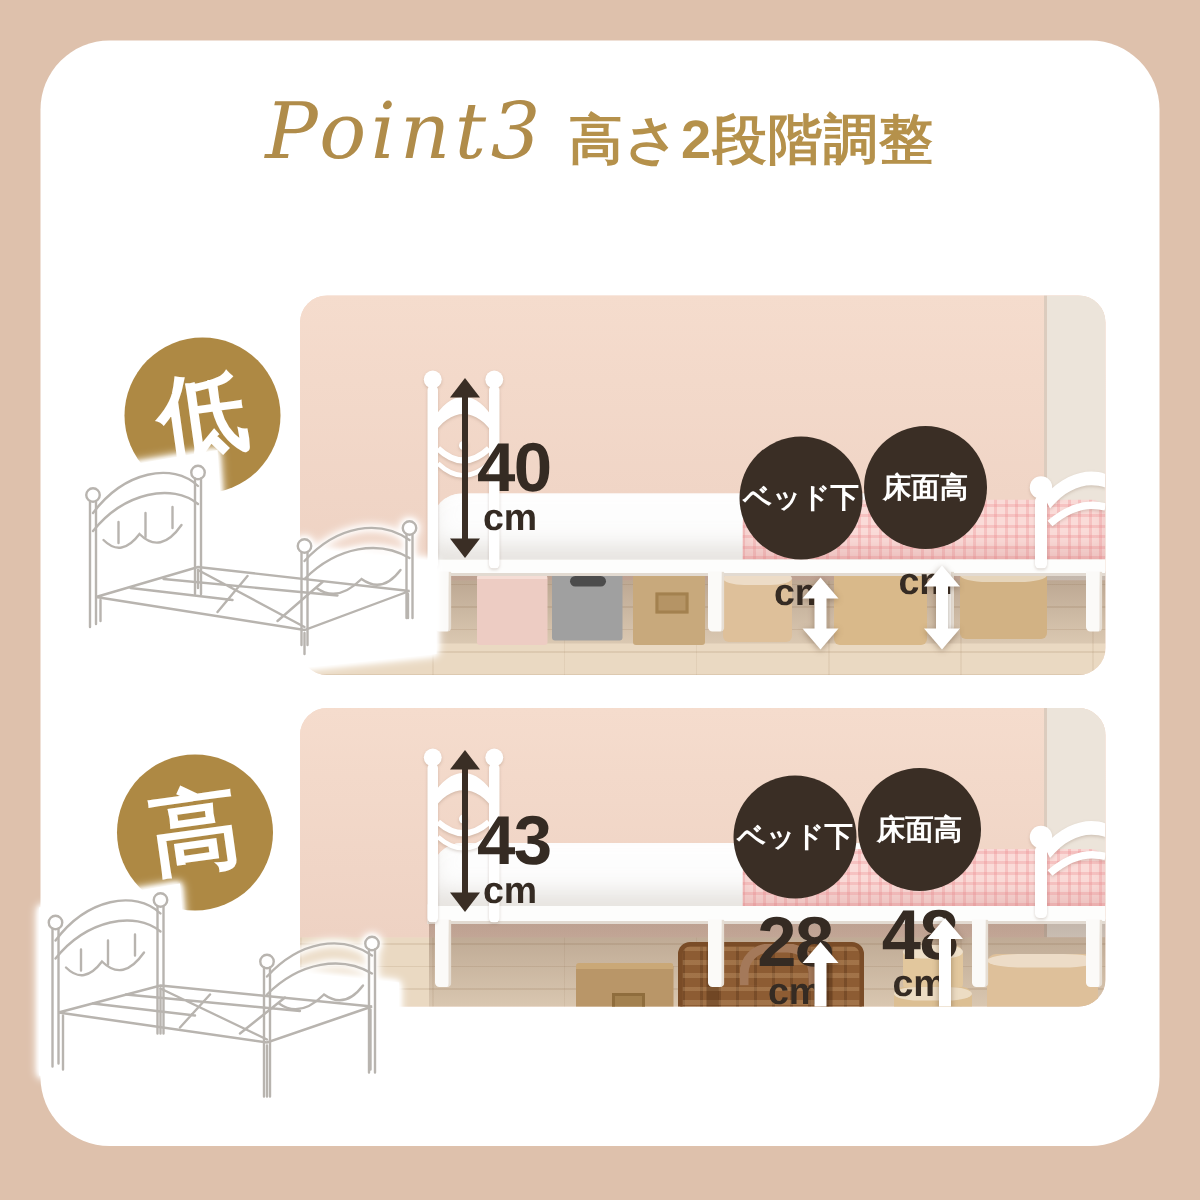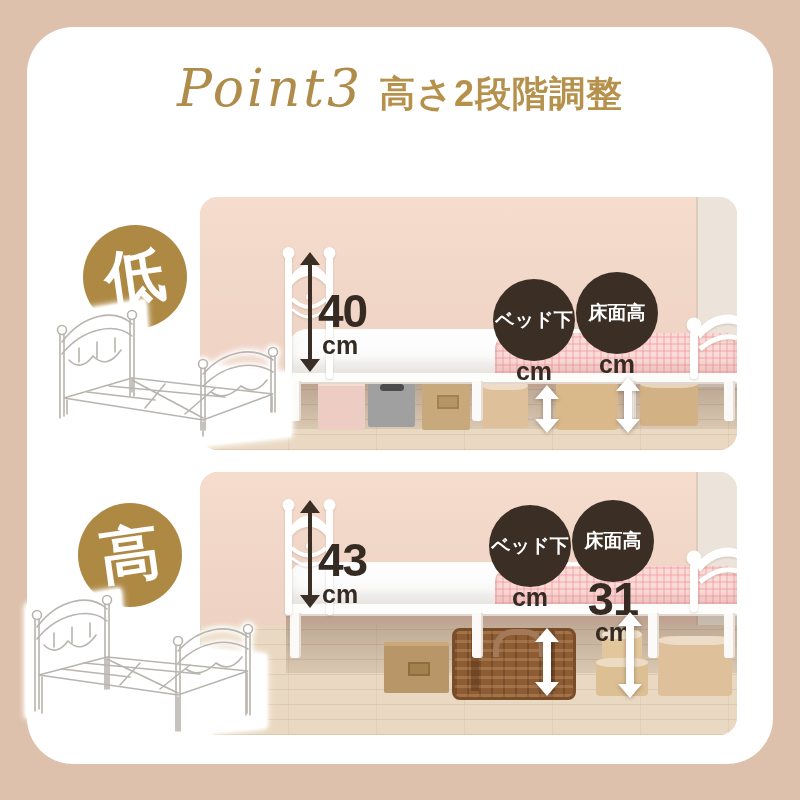--- a/index.html
+++ b/index.html
@@ -51,21 +51,21 @@
   .varrow{position:absolute;width:24px;filter:drop-shadow(0 1px 2px rgba(70,45,25,.4));}
   .varrow::before{content:"";position:absolute;top:0;left:0;border-left:12px solid transparent;border-right:12px solid transparent;border-bottom:14px solid #fff;}
   .varrow::after{content:"";position:absolute;bottom:0;left:0;border-left:12px solid transparent;border-right:12px solid transparent;border-top:14px solid #fff;}
   .varrow .shaft{position:absolute;left:8px;top:12px;bottom:12px;width:8px;background:#fff;}
 
   .hlabel{position:absolute;color:#352b23;line-height:0.95;}
   .hlabel .hnum{font-size:46px;font-weight:bold;letter-spacing:-1px;}
   .hlabel .hunit{font-size:25px;font-weight:bold;margin-left:4px;}
 
   .metric{position:absolute;width:88px;text-align:center;}
-  .metric .disc{width:82px;height:82px;border-radius:50%;background:#3a2e25;margin:0 auto;display:flex;align-items:center;justify-content:center;}
+  .metric .disc{width:82px;height:82px;border-radius:50%;background:#3a2e25;margin:12px auto;display:flex;align-items:center;justify-content:center;}
   .metric .disc span{color:#fff;font-size:19px;font-weight:bold;letter-spacing:0;}
   .metric .num{font-size:47px;font-weight:bold;color:#352b23;line-height:1;margin-top:-7px;letter-spacing:-1px;}
   .metric .unit{font-size:25px;font-weight:bold;color:#352b23;line-height:1;margin-top:-2px;}
 
   .bed-illus{position:absolute;filter:drop-shadow(0 0 1.5px #fff) drop-shadow(0 0 2px #fff) drop-shadow(0 0 3px #fff);}
 </style>
 </head>
 <body>
 
 <div class="canvas">
@@ -171,21 +171,21 @@
       <path d="M158 90 C 180 68, 208 64, 228 76"></path>
       <path d="M166 96 Q 180 106 196 90 Q 210 100 222 84"></path>
       <path d="M22 104 V118 M87 84 V96 M227 100 V116 M158 126 V140"></path>
     </g>
   </svg>
 
   <div class="abs gold-badge" style="left:78px;top:503px;">
     <span>高</span>
   </div>
 
-  <div class="photo" style="top:472px;height:263px;">
+  <div class="photo" style="top:472px;height:199px;">
     <div class="wall" style="height:153px;"></div>
     <div class="door-panel" style="left:496px;top:0;height:139px;"></div>
     <div class="baseboard" style="left:496px;top:139px;height:14px;"></div>
     <div class="floor" style="top:153px;height:110px;"></div>
 
     <div class="underbed-shadow" style="left:86px;top:141px;width:451px;height:60px;"></div>
 
     <div class="box" style="left:184px;top:170px;width:65px;height:47px;background:#b99668;border-top:4px solid #caa877;">
       <div class="abs" style="left:24px;top:16px;width:18px;height:10px;background:#a3814f;border:2px solid #8f6d3d;"></div>
     </div>
@@ -229,27 +229,28 @@
       </div>
     <div class="hlabel" style="left:118px;top:67px;">
       <div class="hnum">43</div>
       <div class="hunit">cm</div>
     </div>
 
     <div class="metric" style="left:286px;top:33px;">
       <div class="disc">
           <span>ベッド下</span>
         </div>
+      <div class="num">28</div>
       <div class="unit">cm</div>
     </div>
     <div class="metric" style="left:369px;top:28px;">
       <div class="disc">
           <span>床面高</span>
         </div>
-      <div class="num">31</div>
+      <div class="num">48</div>
       <div class="unit">cm</div>
     </div>
 
     <div class="varrow" style="left:335px;top:156px;height:68px;">
         <div class="shaft"></div>
       </div>
     <div class="varrow" style="left:418px;top:140px;height:86px;">
         <div class="shaft"></div>
       </div>
   </div>

